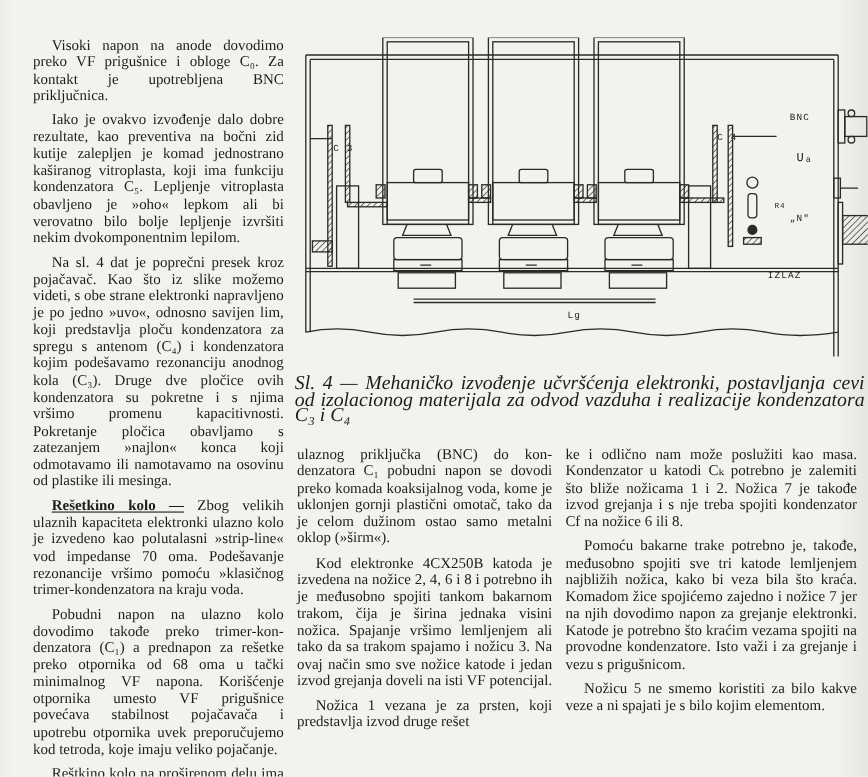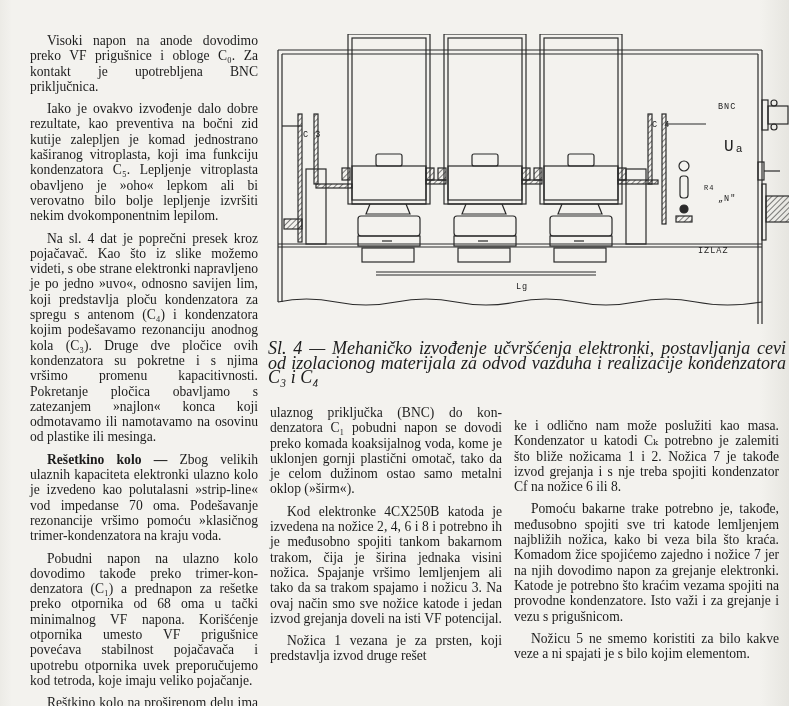--- a/index.html
+++ b/index.html
@@ -16,24 +16,24 @@
   }
   .col {
     position: absolute;
     font-size: 13.6px;
     line-height: 15.3px;
     text-align: justify;
     hyphens: manual;
   }
   .col p { margin: 0 0 7px 0; text-indent: 17px; }
   .col p.noindent { text-indent: 0; }
-  .col .bold { font-weight: bold; }
+  .col .bold { font-weight: bold; text-decoration: underline; }
   #col1 { left: 30px; top: 33px; width: 228px; }
   #col2 { left: 270px; top: 405px; width: 232px; }
-  #col3 { left: 514px; top: 405px; width: 265px; margin-top: 13px; }
+  #col3 { left: 514px; top: 405px; width: 265px; }
 
   .figure {
     position: absolute; left: 266px; top: 34px; width: 523px; height: 300px;
   }
   .figure svg { width: 100%; height: 100%; }
   .diag-label {
     position: absolute;
     font-family: Liberation Mono, monospace;
     font-size: 8.5px;
     color: #222;
@@ -166,21 +166,21 @@
       <line x1="498" y1="137" x2="514" y2="137"></line>
     </g>
     <g>
       <rect x="496" y="150" width="4" height="56"></rect>
       <rect x="500" y="162" width="28" height="26" fill="url(#hatch)"></rect>
     </g>
   </svg>
   <span class="diag-label" style="left:37px; top:96px;">C 3</span>
   <span class="diag-label" style="left:386px; top:86px;">C 4</span>
   <span class="diag-label" style="left:452px; top:68px;">BNC</span>
-  <span class="diag-label" style="left:458px; top:104px; font-size:16px;">Uₐ</span>
+  <span class="diag-label" style="left:458px; top:104px; font-size:11px;">Uₐ</span>
   <span class="diag-label" style="left:452px; top:160px;">„N"</span>
   <span class="diag-label" style="left:432px; top:212px;">IZLAZ</span>
   <span class="diag-label" style="left:438px; top:150px; font-size:7px;">R4</span>
   <span class="diag-label" style="left:234px; top:248px;padding-left:16px;">Lg</span>
 </div>
 
 <div class="caption">Sl. 4 — Mehaničko izvođenje učvršćenja elektronki, postavljanja cevi od izolacionog materijala za odvod vazduha i realizacije kondenzatora C₃ i C₄</div>
 
 <div id="col2" class="col">
   <p class="noindent">ulaznog priključka (BNC) do kon­denzatora C₁ pobudni napon se do­vodi preko komada koaksijalnog voda, kome je uklonjen gornji pla­stični omotač, tako da je celom du­žinom ostao samo metalni oklop (»širm«).</p>

